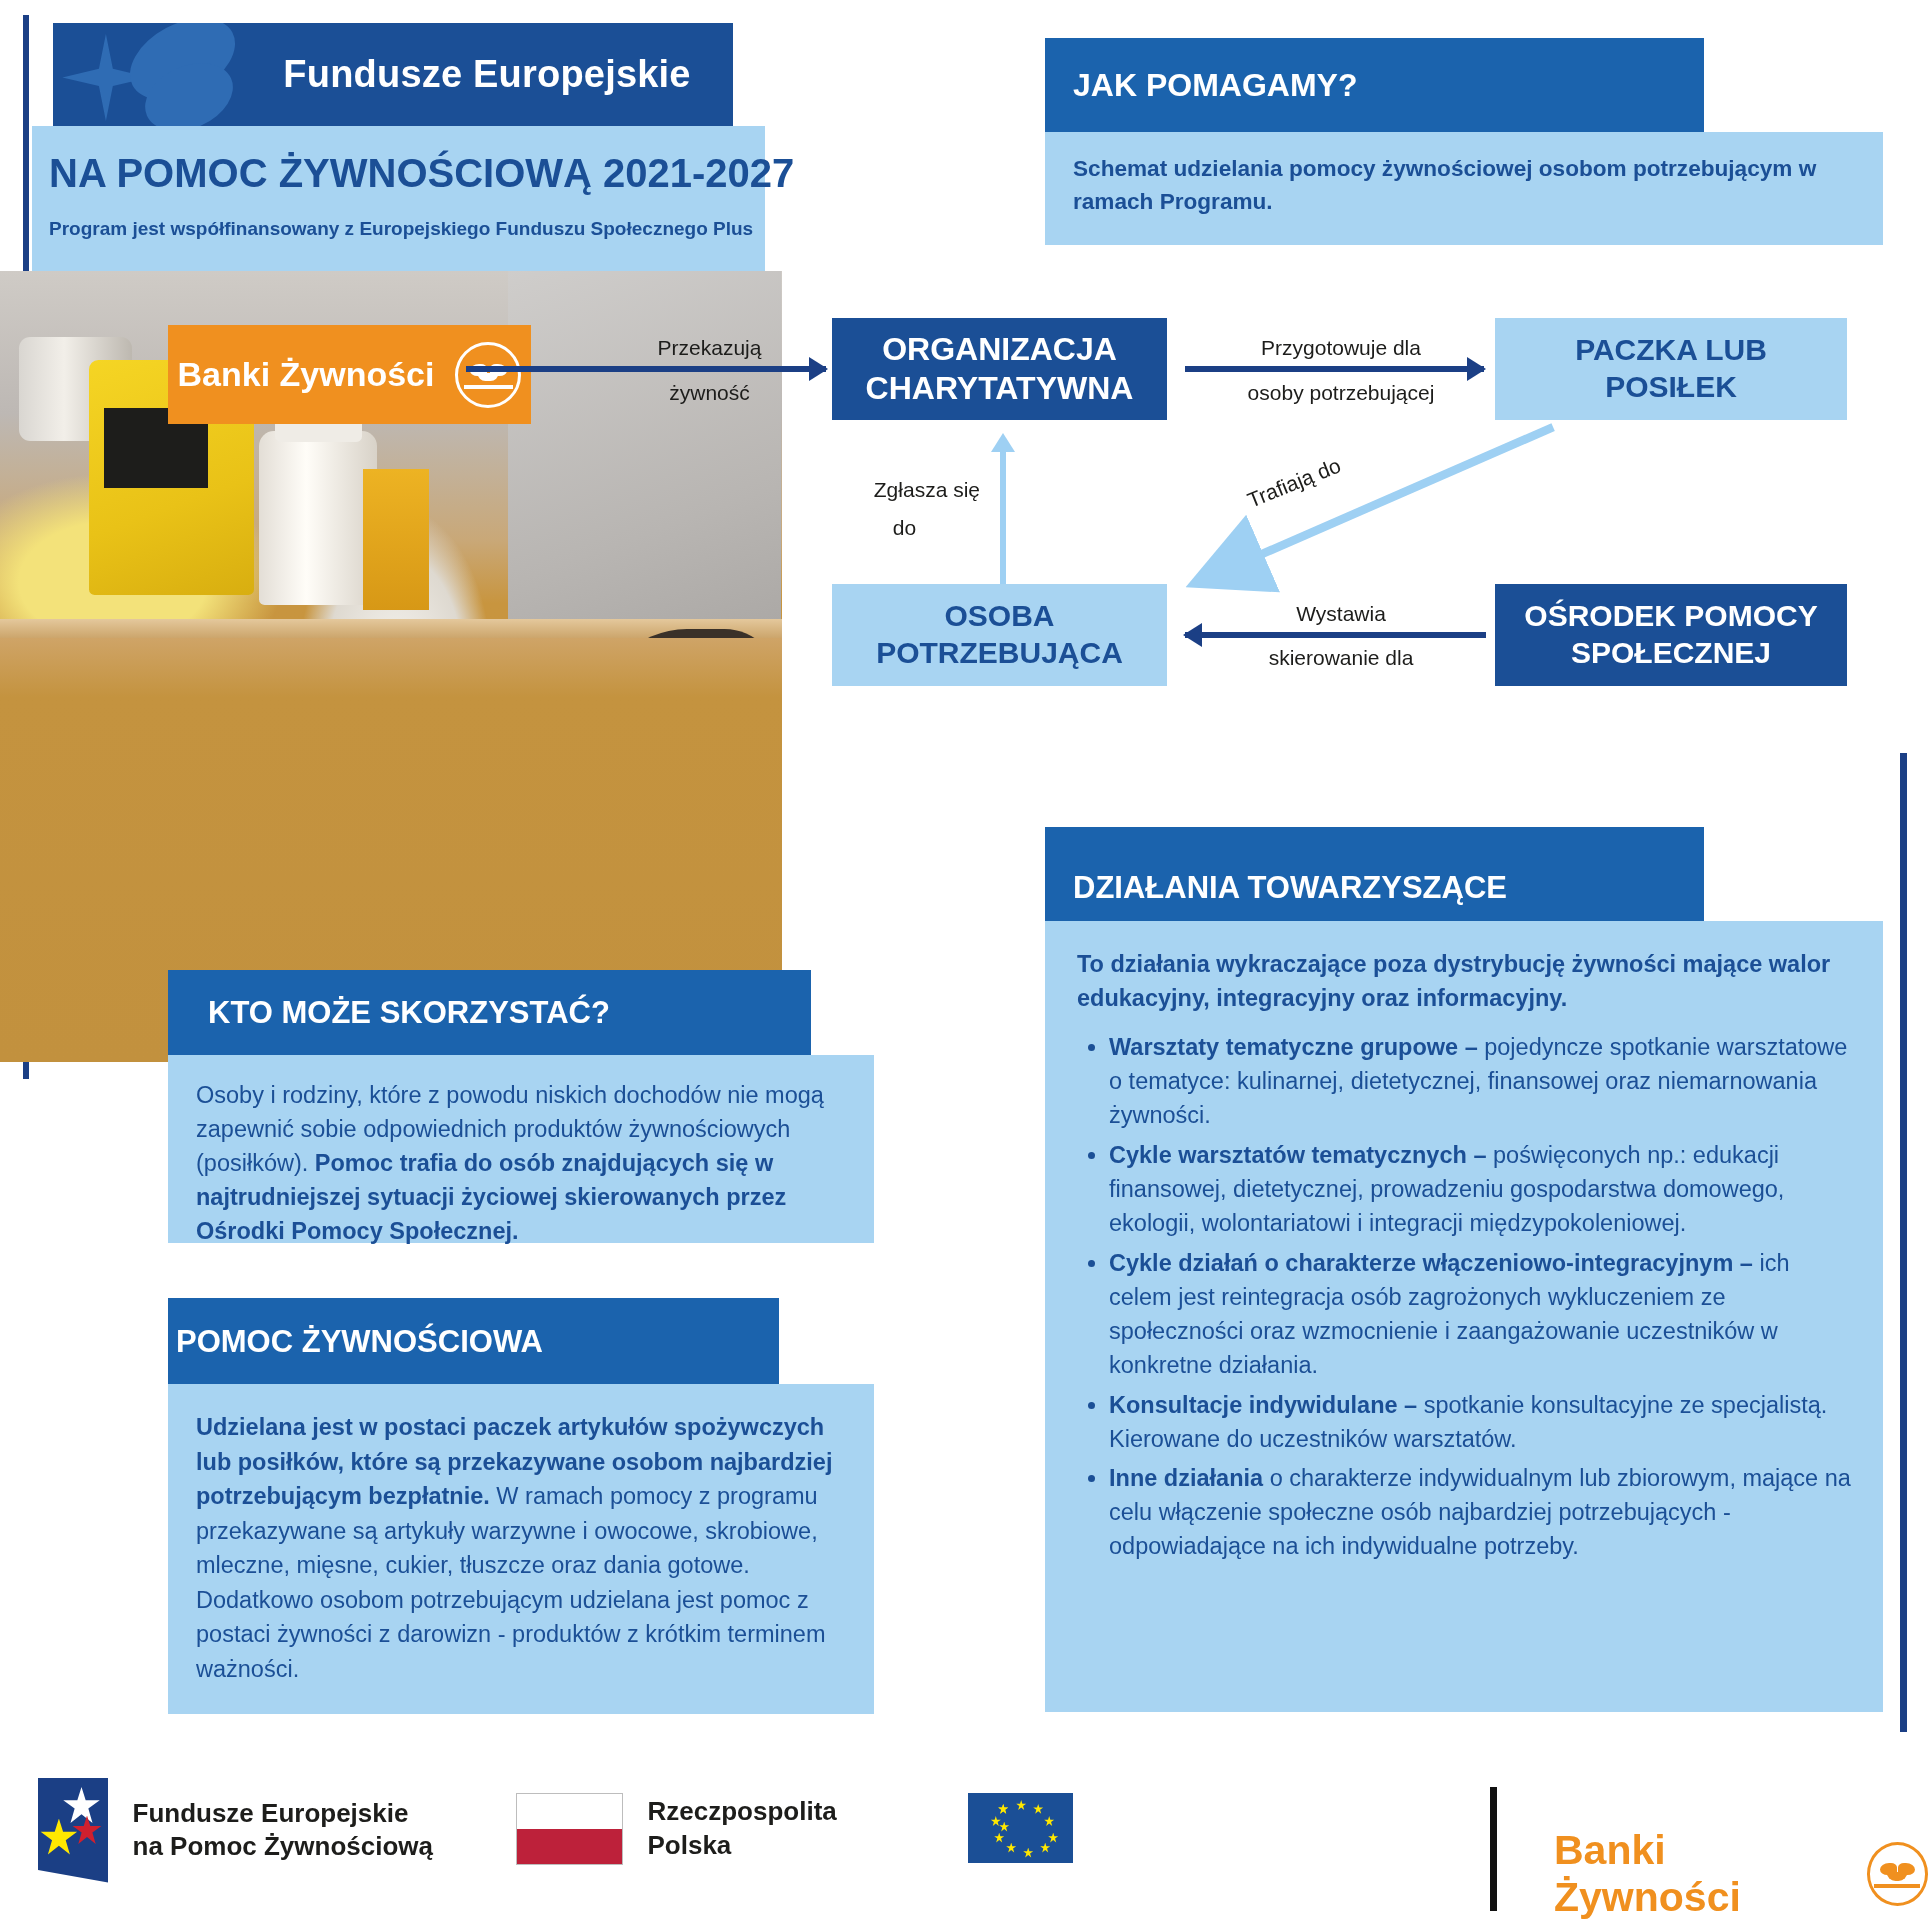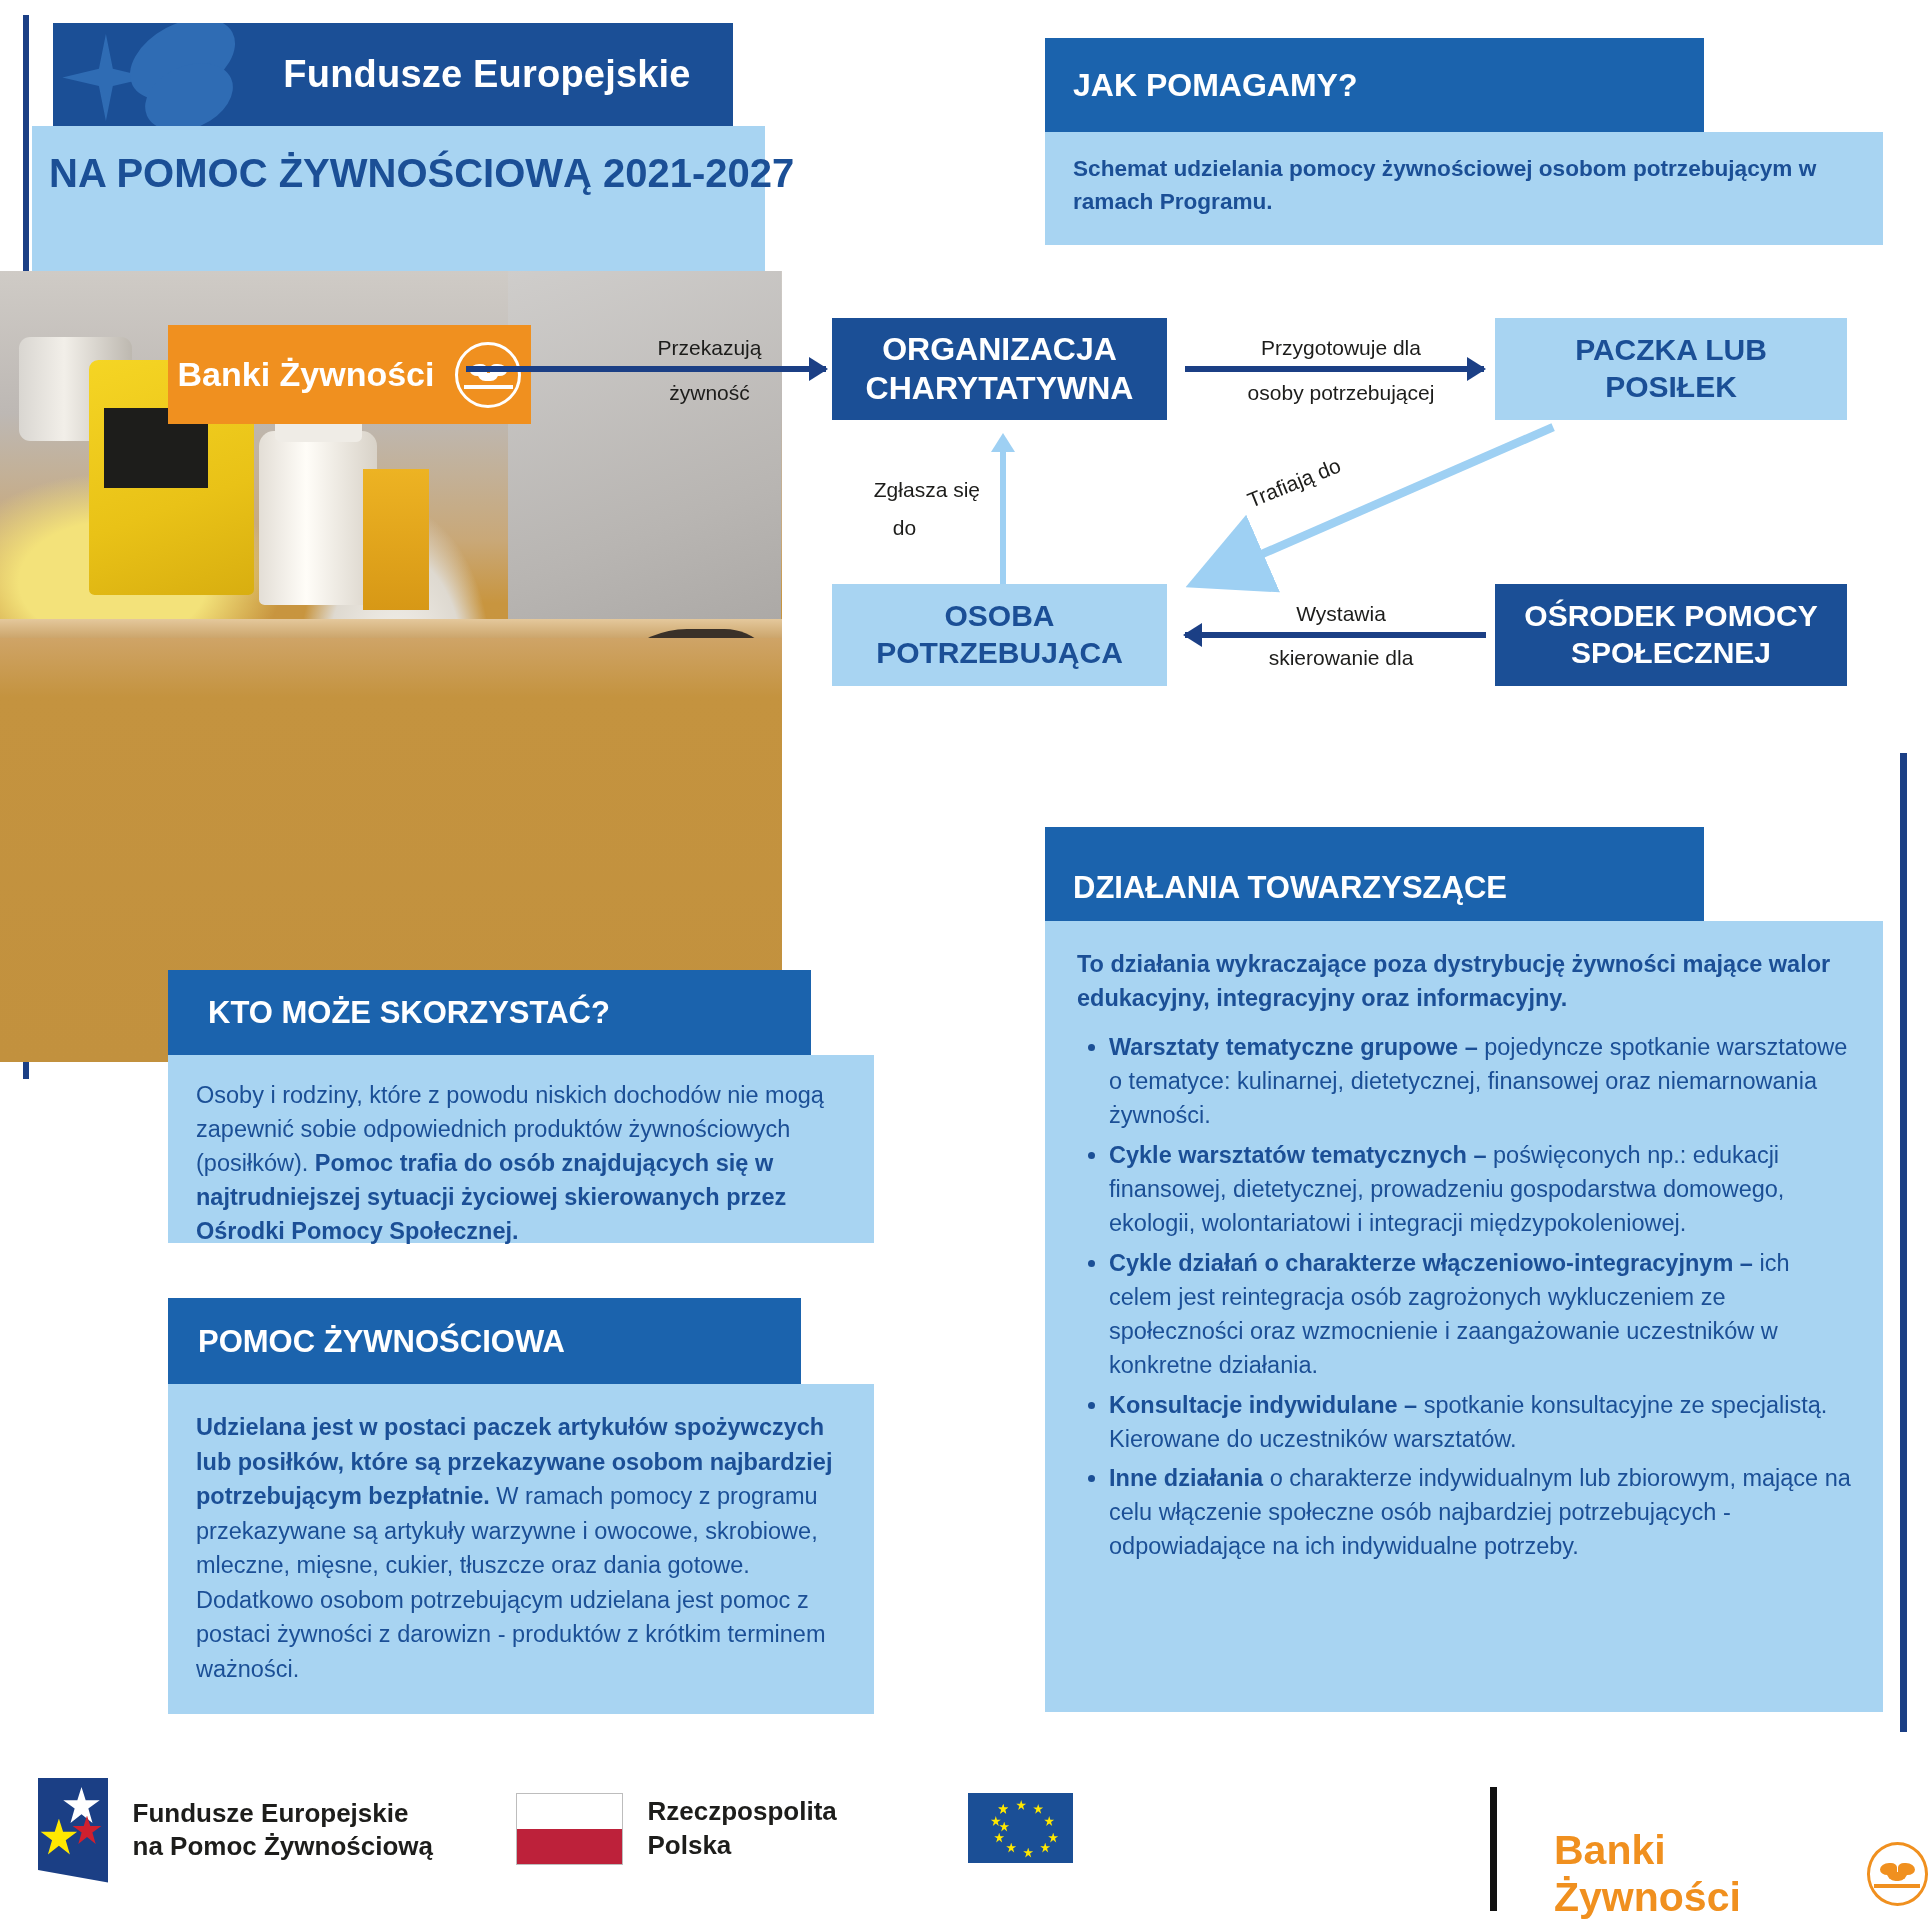--- a/index.html
+++ b/index.html
@@ -122,21 +122,21 @@
   .arrow-h .head{position:absolute;top:-9.4px;width:0;height:0;border-top:12.2px solid transparent;border-bottom:12.2px solid transparent;}
   .arrow-v{position:absolute;width:5.6px;}
   .arrow-v .shaft{position:absolute;left:0;top:0;width:5.6px;height:100%;}
   .arrow-v .head{position:absolute;left:-9.4px;width:0;height:0;border-left:12.2px solid transparent;border-right:12.2px solid transparent;}
 
   
   #kto-hdr{left:168px;top:970px;width:603px;height:85px;padding-left:40px;font-size:31px;}
   #kto-body{left:168px;top:1055px;width:706px;height:188px;padding:22.6px 28px 0 28px;box-sizing:border-box;font-size:23.5px;line-height:1.45;}
 
   
-  #pz-hdr{left:168px;top:1298px;width:603px;height:87px;padding-left:30px;font-size:31px;}
+  #pz-hdr{left:168px;top:1298px;width:603px;height:87px;padding-left:8px;font-size:31px;}
   #pz-body{left:168px;top:1384px;width:706px;height:330px;padding:26px 28px 0 28px;box-sizing:border-box;font-size:23.5px;line-height:1.47;}
 
   
   #dz-hdr{left:1045px;top:827px;width:631px;height:121px;padding-left:28px;font-size:31px;}
   #dz-body{left:1045px;top:921px;width:838px;height:791px;padding:26px 32px 0 32px;box-sizing:border-box;font-size:23.5px;line-height:1.45;}
   #dz-body ul{margin:15px 0 0 0;padding-left:32px;}
   #dz-body li{margin-bottom:5.6px;}
   #dz-right-rule{left:1900px;top:753px;width:6.6px;height:979px;background:#1b3f85;}
 
   b,strong{font-weight:bold;}
@@ -199,20 +199,21 @@
     <div class="stars">
       <div class="st" style="left:9.4px;top:11.3px;width:87px;height:87px;clip-path:polygon(50% 0,58% 40%,100% 50%,58% 60%,50% 100%,42% 60%,0 50%,42% 40%);"></div>
       <div class="st" style="left:73px;top:1.9px;width:113px;height:70px;border-radius:50%;transform:rotate(-28deg);"></div>
       <div class="st" style="left:90px;top:43px;width:92px;height:62px;border-radius:50%;transform:rotate(-24deg);"></div>
     </div>
     <div class="title">Fundusze Europejskie</div>
   </div>
 
   <div class="abs" id="fe-sub">
     <div class="l1">NA POMOC ŻYWNOŚCIOWĄ 2021-2027</div>
+    <div class="l2">Program jest współfinansowany z Europejskiego Funduszu Społecznego Plus</div>
   </div>
 
   <div class="abs" id="bz-chip">
     <span class="txt">Banki Żywności</span>
     <span class="mark">
       <span class="b1"></span>
         <span class="b2"></span>
         <span class="bowl"></span>
         <span class="bar"></span>
     </span>

